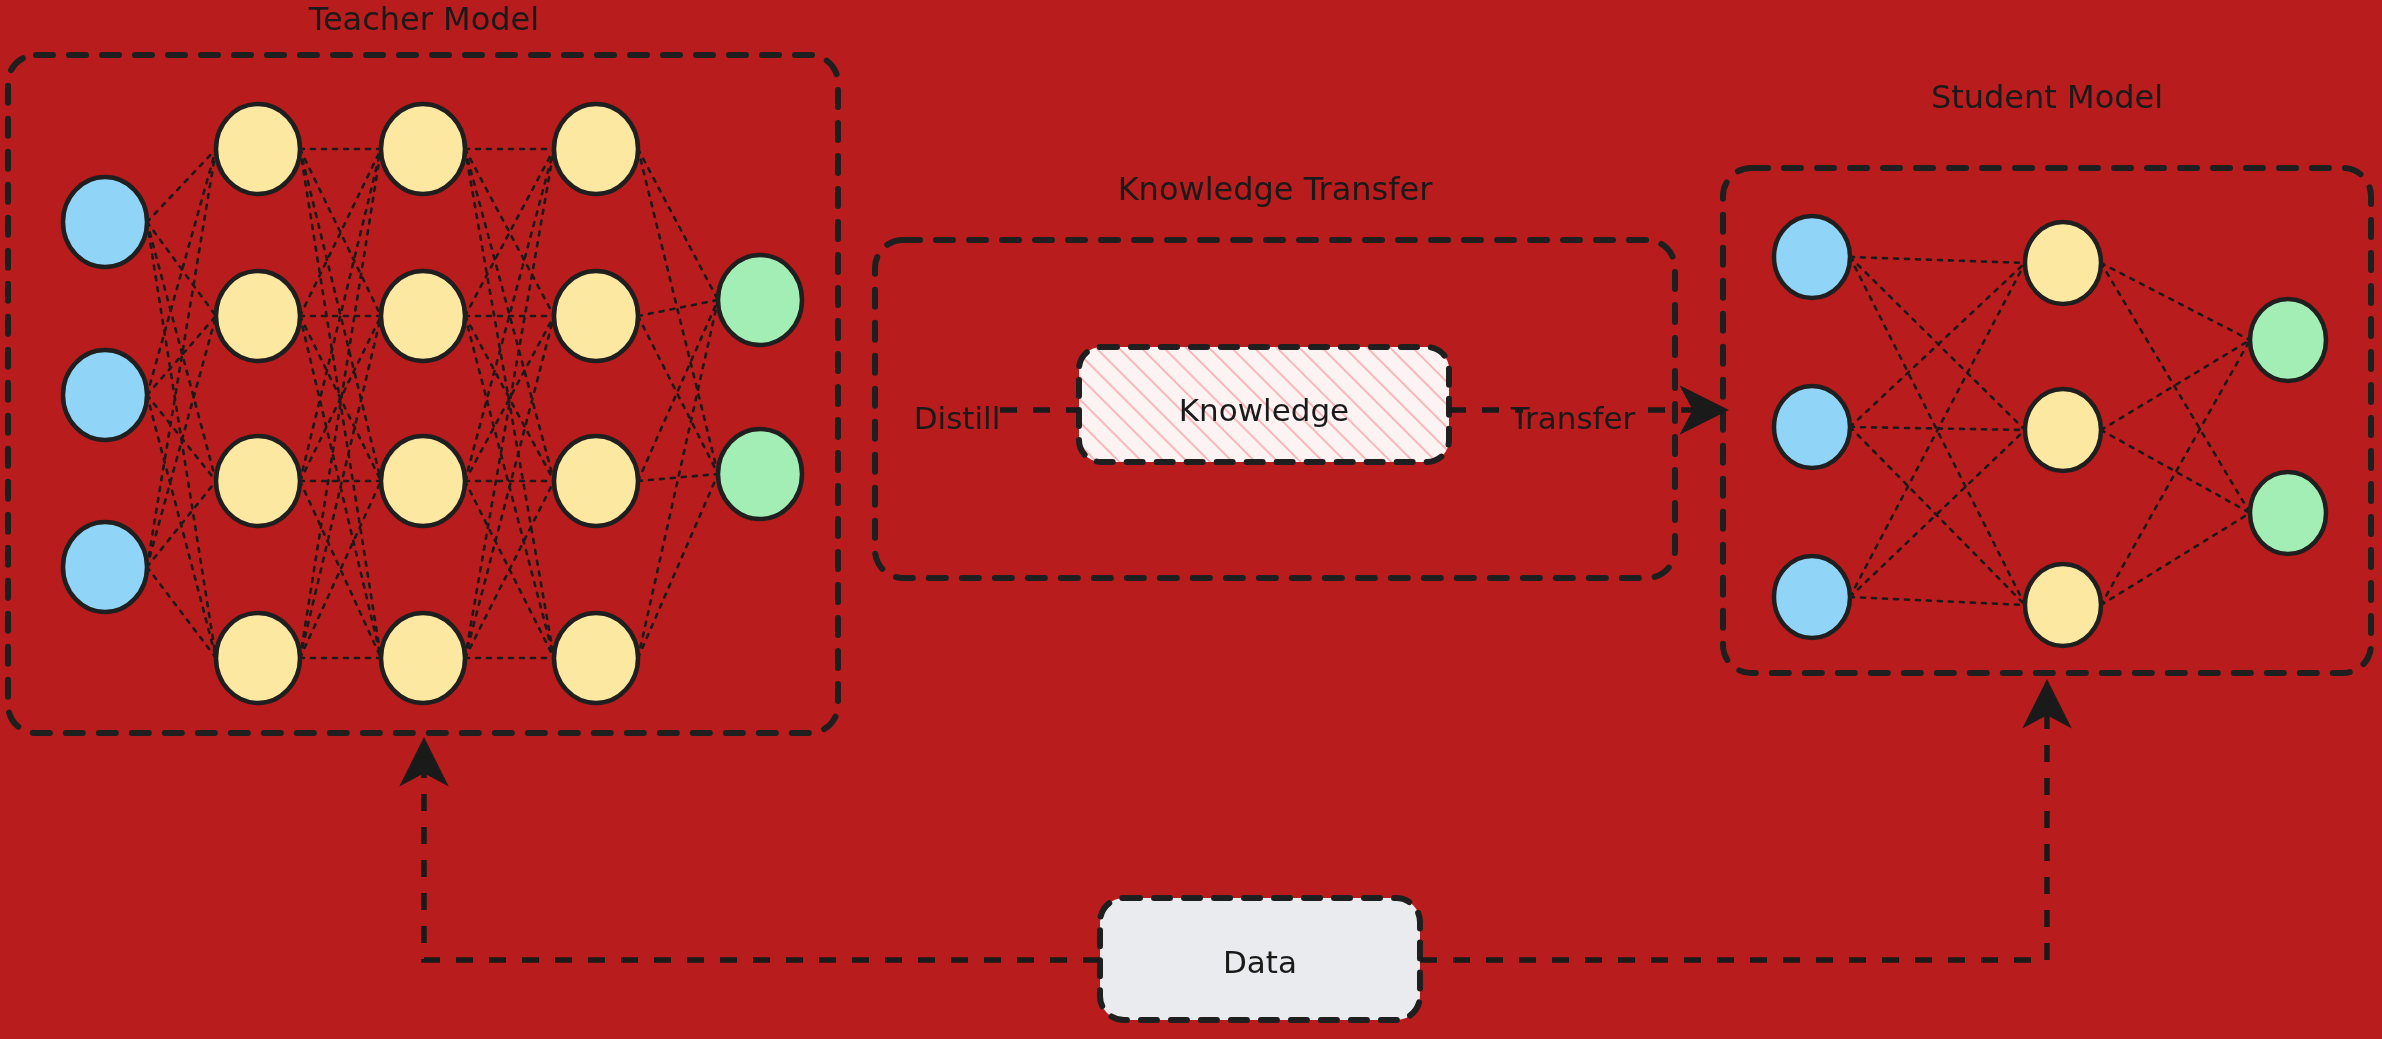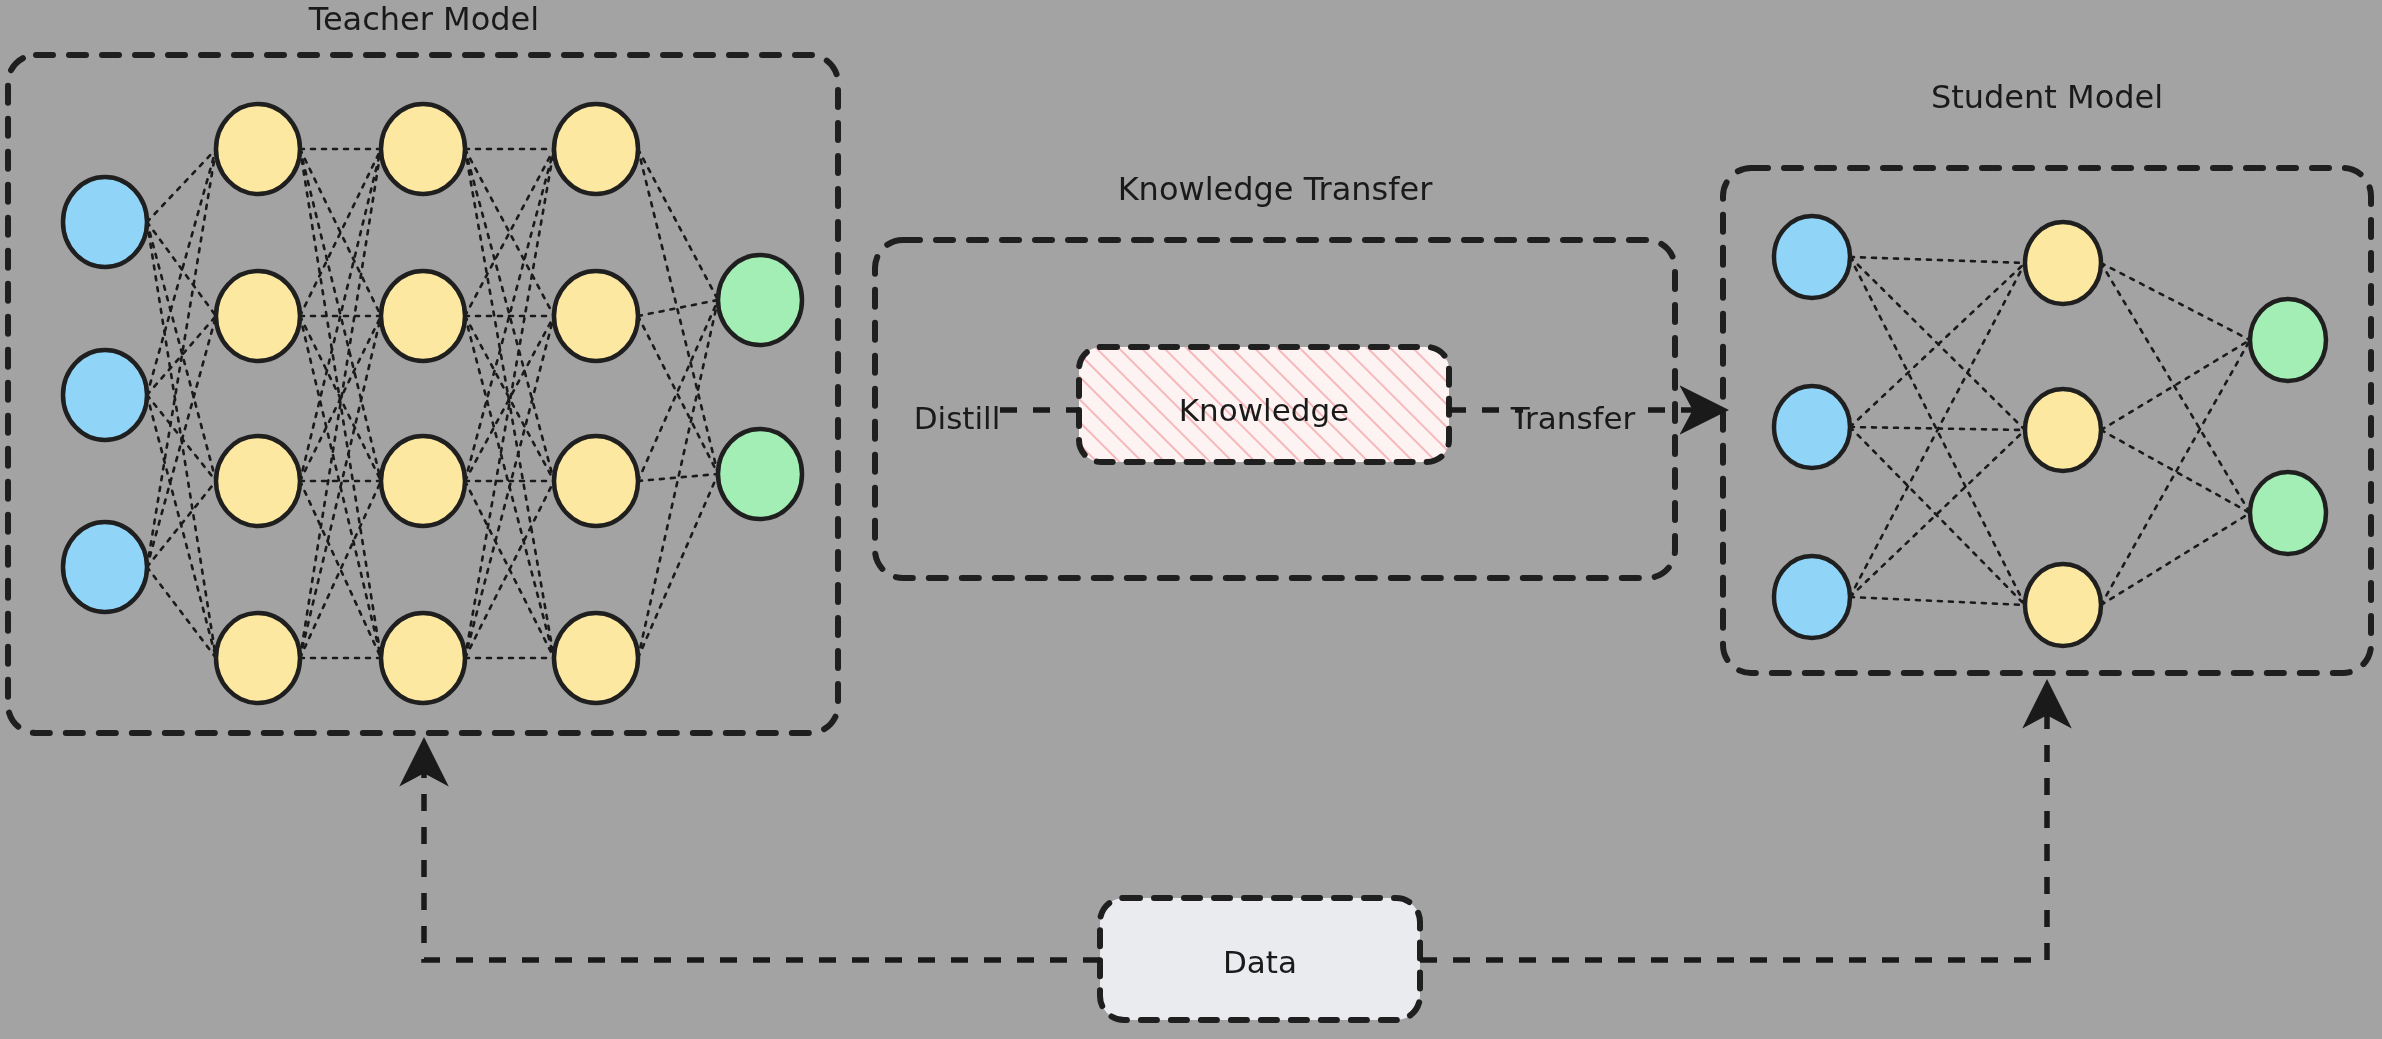--- a/index.html
+++ b/index.html
@@ -7,21 +7,21 @@
   html, body {
     margin: 0;
     padding: 0;
     background: #ffffff;
     font-family: "DejaVu Sans", sans-serif;
   }
   #stage {
     position: relative;
     width: 2382px;
     height: 1039px;
-    background: #a3a3a3;
+    background: #b91c1c;
     overflow: hidden;
   }
   #stage svg.layer {
     position: absolute;
     top: 0; left: 0;
     width: 2382px;
     height: 1039px;
   }
   .hand-text {
     font-family: "DejaVu Sans", sans-serif;

